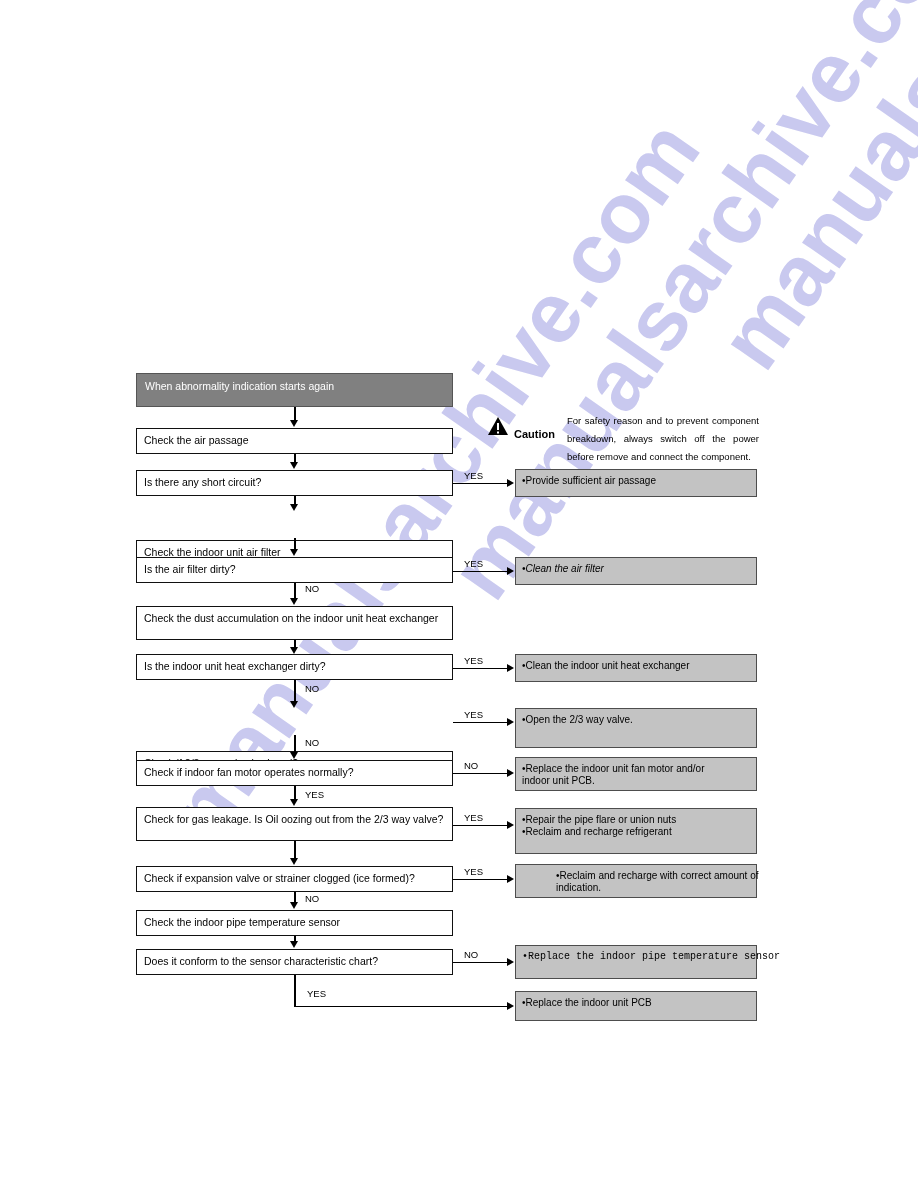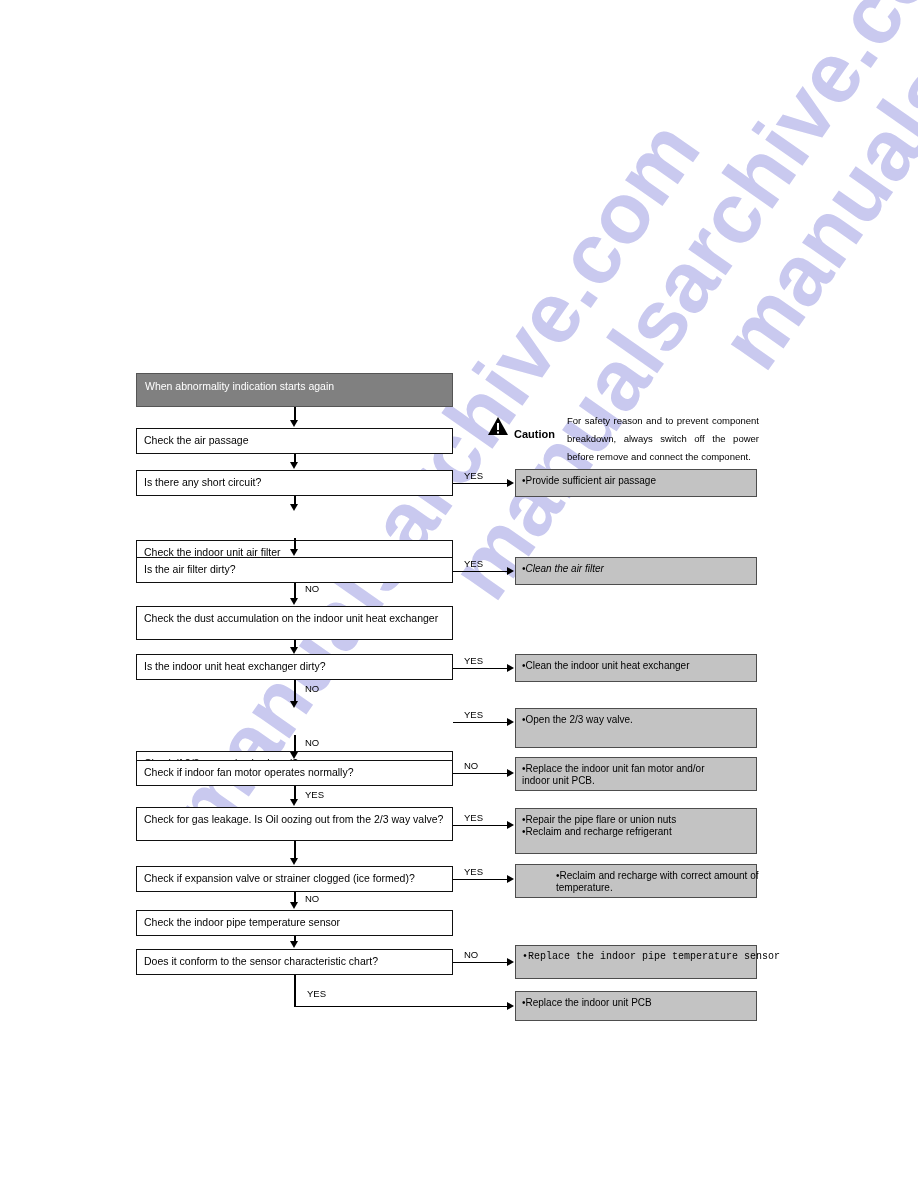--- a/index.html
+++ b/index.html
@@ -184,21 +184,21 @@
     <div class="abox" style="top:757px;height:34px;">
       <div>•Replace the indoor unit fan motor and/or</div>
       <div>indoor unit PCB.</div>
     </div>
     <div class="abox" style="top:808px;height:46px;">
       <div>•Repair the pipe flare or union nuts</div>
       <div>•Reclaim and recharge refrigerant</div>
     </div>
     <div class="abox" style="top:864px;height:34px;padding-left:40px;">
       <div>•Reclaim and recharge with correct amount of</div>
-      <div>temperature.</div>
+      <div>indication.</div>
     </div>
     <div class="abox" style="top:945px;height:34px;font-family:Liberation Mono, monospace;">
       <div>•Replace the indoor pipe temperature sensor</div>
     </div>
     <div class="abox" style="top:991px;height:30px;">
       <div>•Replace the indoor unit PCB</div>
     </div>
 
     <div class="vline" style="left:294px;top:407px;height:14px;"></div>
     <div class="arrow-down" style="left:290px;top:420px;"></div>

